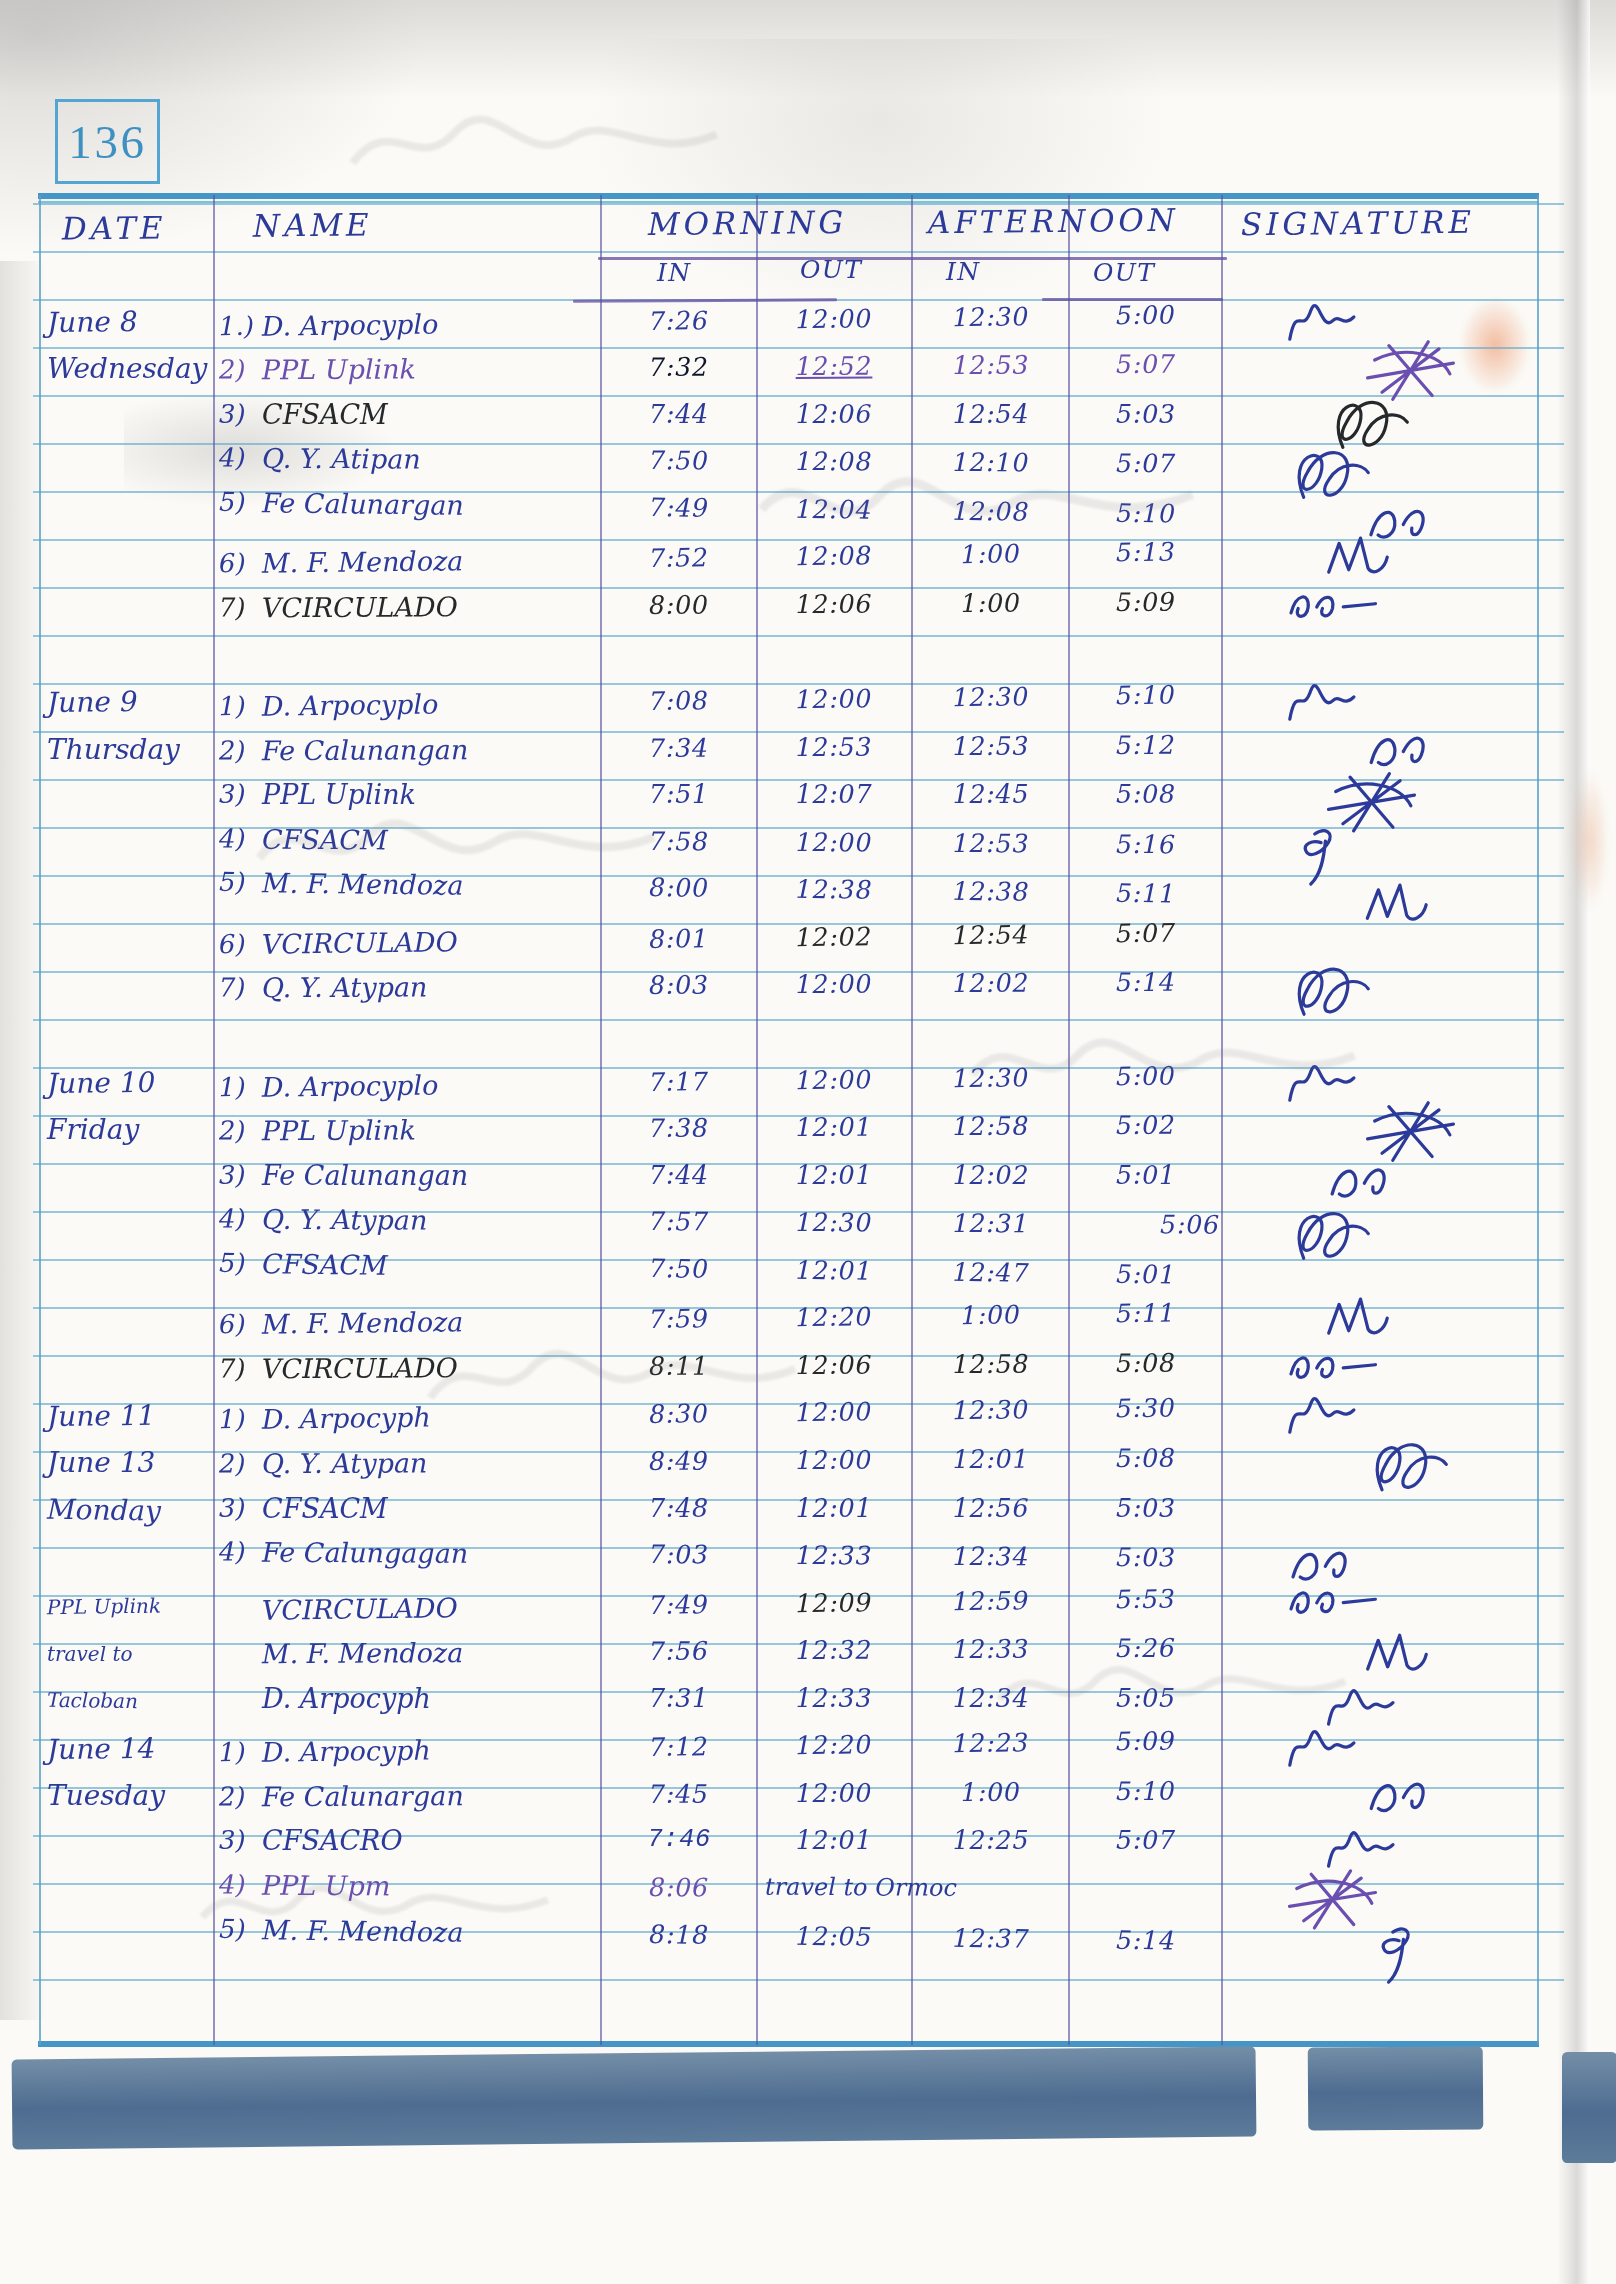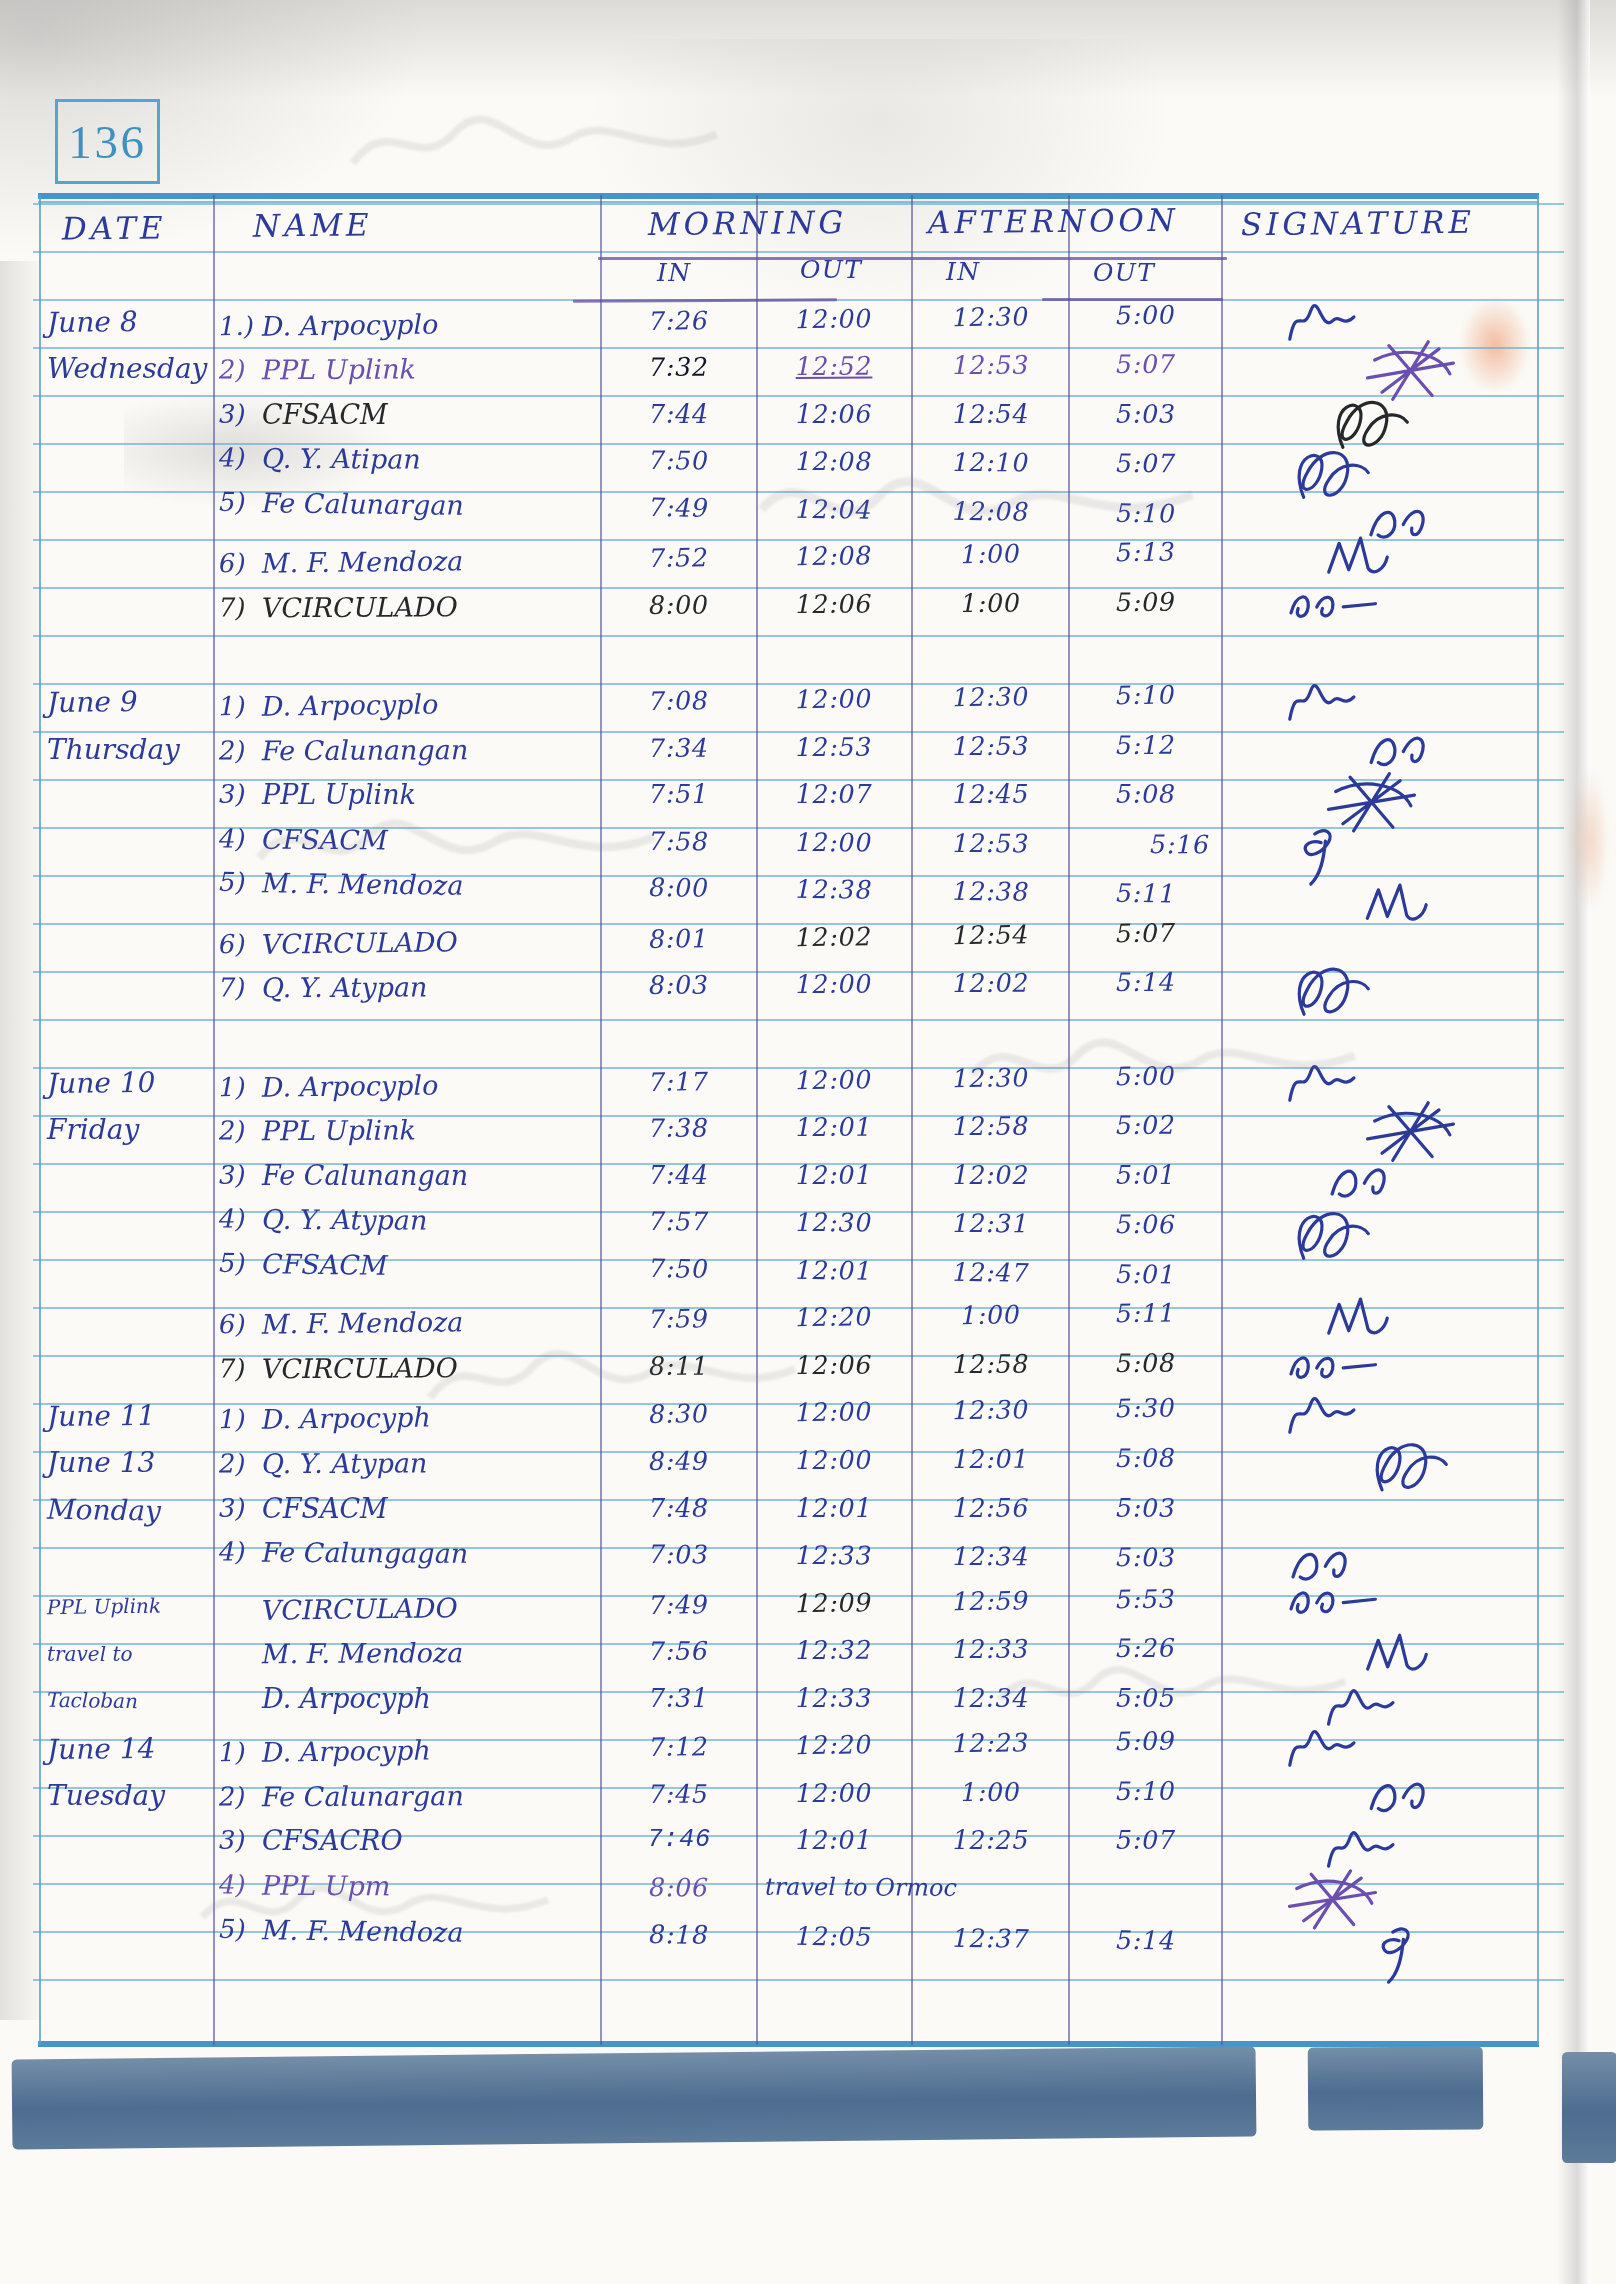--- a/index.html
+++ b/index.html
@@ -221,21 +221,21 @@
         <div class="sigwrap" style="left: 1274px;"><svg width="195" height="68" viewBox="0 0 140 95">
             <path d="M10,55 L130,35 M95,5 L45,85 M40,10 L100,80 M110,15 L30,75 M20,30 C60,10 110,20 125,50" fill="none" stroke="#2c3a9a" stroke-width="4.5" stroke-linecap="round" stroke-linejoin="round"></path>
           </svg></div>
       </div>
       <div class="entry-row" style="top: 823px; transform: rotate(0.35deg);">
         <div class="cell hand num" style="color: rgb(44, 58, 154);">4)</div>
         <div class="cell hand name" style="color: rgb(44, 58, 154);">CFSACM</div>
         <div class="cell hand time" style="left: 603px; color: rgb(44, 58, 154);">7:58</div>
         <div class="cell hand time" style="left: 758px; color: rgb(44, 58, 154);">12:00</div>
         <div class="cell hand time" style="left: 915px; color: rgb(44, 58, 154);">12:53</div>
-        <div class="cell hand time" style="left: 1104px; color: rgb(44, 58, 154);">5:16</div>
+        <div class="cell hand time" style="left: 1070px; color: rgb(44, 58, 154);">5:16</div>
         <div class="sigwrap" style="left: 1235px;"><svg width="195" height="68" viewBox="0 0 140 95">
             <path d="M45,18 C60,8 72,16 64,30 C55,45 38,52 33,42 C28,32 42,26 54,30 M60,28 C58,52 54,75 40,88" fill="none" stroke="#2c3a9a" stroke-width="4.5" stroke-linecap="round" stroke-linejoin="round"></path>
           </svg></div>
       </div>
       <div class="entry-row" style="top: 870px; transform: rotate(0.7deg);">
         <div class="cell hand num" style="color: rgb(44, 58, 154);">5)</div>
         <div class="cell hand name" style="color: rgb(44, 58, 154);">M. F. Mendoza</div>
         <div class="cell hand time" style="left: 603px; color: rgb(44, 58, 154);">8:00</div>
         <div class="cell hand time" style="left: 758px; color: rgb(44, 58, 154);">12:38</div>
         <div class="cell hand time" style="left: 915px; color: rgb(44, 58, 154);">12:38</div>
@@ -297,21 +297,21 @@
         <div class="sigwrap" style="left: 1274px;"><svg width="195" height="68" viewBox="0 0 140 95">
             <path d="M15,60 C25,25 45,20 48,40 C50,58 35,68 25,60 M60,45 C75,15 95,25 85,50 C80,62 70,62 72,50" fill="none" stroke="#2c3a9a" stroke-width="4.5" stroke-linecap="round" stroke-linejoin="round"></path>
           </svg></div>
       </div>
       <div class="entry-row" style="top: 1203px; transform: rotate(0.35deg);">
         <div class="cell hand num" style="color: rgb(44, 58, 154);">4)</div>
         <div class="cell hand name" style="color: rgb(44, 58, 154);">Q. Y. Atypan</div>
         <div class="cell hand time" style="left: 603px; color: rgb(44, 58, 154);">7:57</div>
         <div class="cell hand time" style="left: 758px; color: rgb(44, 58, 154);">12:30</div>
         <div class="cell hand time" style="left: 915px; color: rgb(44, 58, 154);">12:31</div>
-        <div class="cell hand time" style="left: 1070px; color: rgb(44, 58, 154);">5:06</div>
+        <div class="cell hand time" style="left: 1070px; color: rgb(44, 58, 154); padding-left: 44px;">5:06</div>
         <div class="sigwrap" style="left: 1235px;"><svg width="195" height="68" viewBox="0 0 140 95">
             <path d="M30,80 C5,20 60,5 55,40 C50,75 15,80 35,45 C55,5 100,10 90,50 C82,85 45,85 65,55 C80,30 110,30 120,45" fill="none" stroke="#2c3a9a" stroke-width="4.5" stroke-linecap="round" stroke-linejoin="round"></path>
           </svg></div>
       </div>
       <div class="entry-row" style="top: 1251px; transform: rotate(0.7deg);">
         <div class="cell hand num" style="color: rgb(44, 58, 154);">5)</div>
         <div class="cell hand name" style="color: rgb(44, 58, 154);">CFSACM</div>
         <div class="cell hand time" style="left: 603px; color: rgb(44, 58, 154);">7:50</div>
         <div class="cell hand time" style="left: 758px; color: rgb(44, 58, 154);">12:01</div>
         <div class="cell hand time" style="left: 915px; color: rgb(44, 58, 154);">12:47</div>

